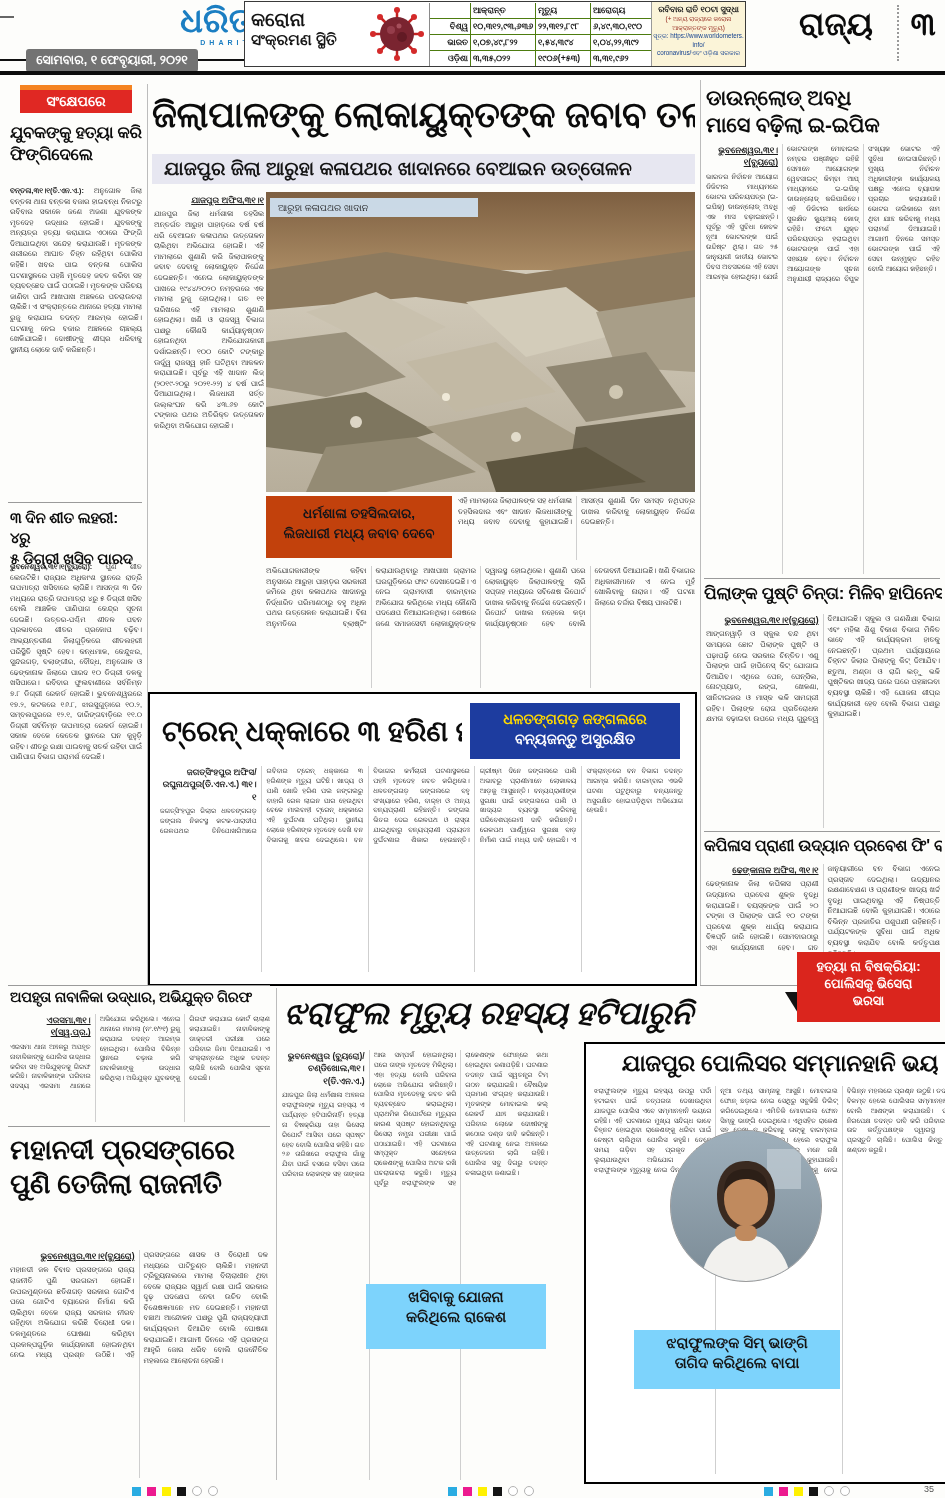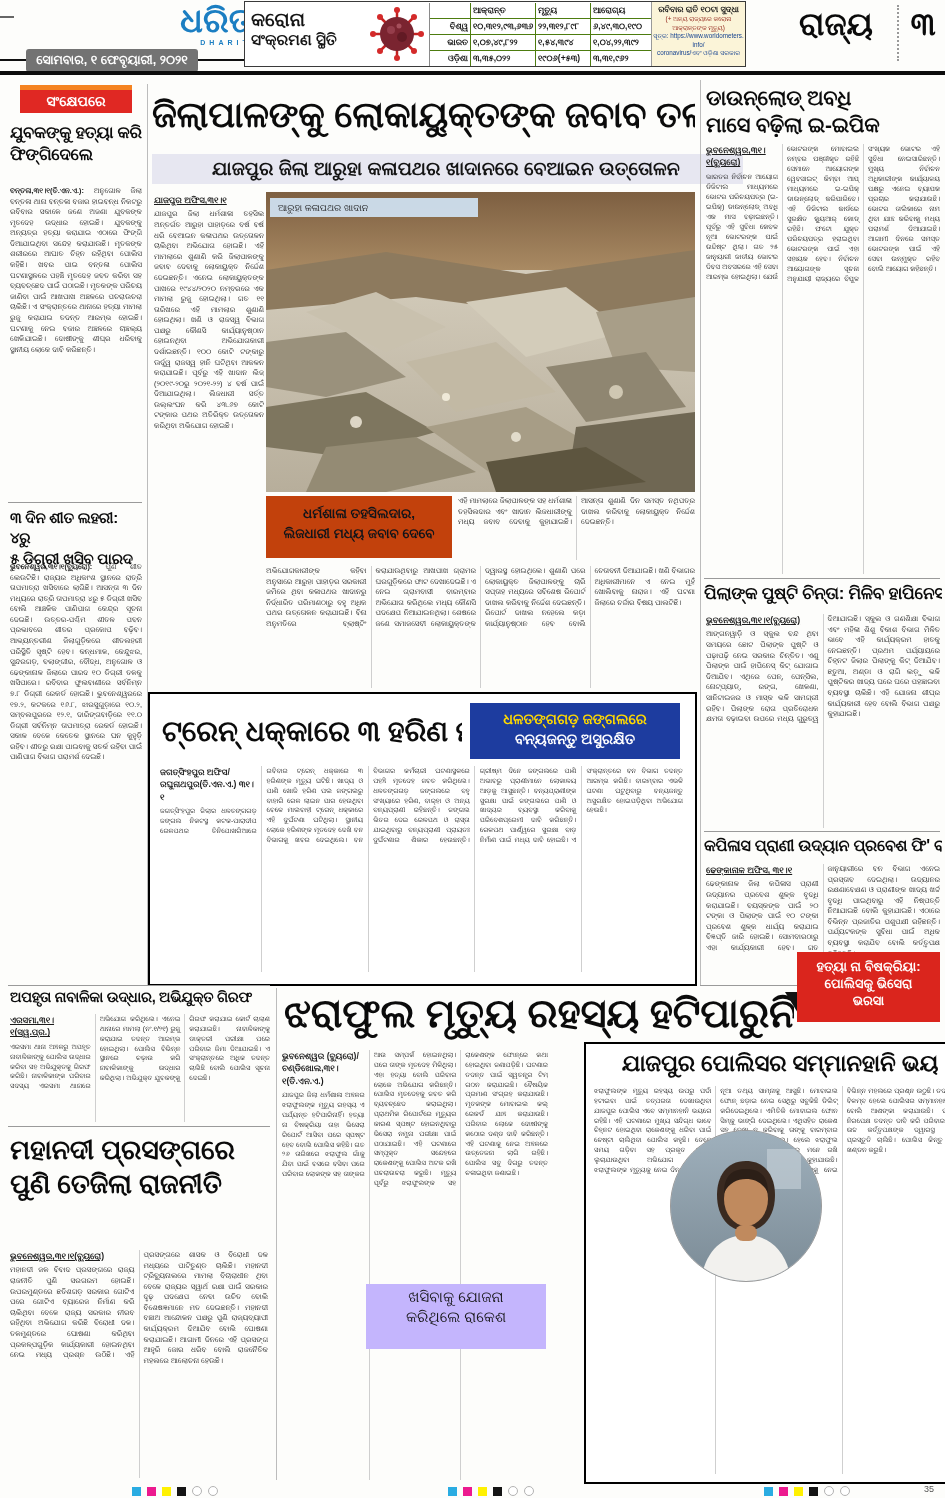--- a/index.html
+++ b/index.html
@@ -6,21 +6,21 @@
   body{width:945px;height:1498px;position:relative;background:#fdfdfb;overflow:hidden;
        font-family:"Liberation Sans","DejaVu Sans",sans-serif;color:#151515;}
   .abs{position:absolute;}
   .hl{font-weight:bold;color:#0b0b0b;letter-spacing:-0.3px;}
   .body-txt{font-size:7.3px;line-height:1.45;text-align:justify;color:#1c1c1c;overflow:hidden;}
   .cols2{column-count:2;column-gap:9px;column-rule:1px solid #cfcfcf;}
   .cols3{column-count:3;column-gap:9px;column-rule:1px solid #cfcfcf;}
   .cols4{column-count:4;column-gap:9px;column-rule:1px solid #cfcfcf;}
   .cols5{column-count:5;column-gap:10px;column-rule:1px solid #cfcfcf;}
   .byl{font-weight:bold;}
-  .byline-block{display:block;font-weight:bold;text-align:left;font-size:8.6px;
+  .byline-block{display:block;font-weight:bold;text-align:right;font-size:8.6px;
                 margin:0 0 3px 0;text-decoration:underline;}
   .rule-h{background:#9a9a9a;height:1px;}
   .rule-v{background:#bcbcbc;width:1px;}
   .logo-main{font-size:34px;font-weight:bold;color:#1b7ec2;line-height:1.05;text-align:center;}
   .logo-sub{font-size:7px;font-weight:bold;letter-spacing:4px;color:#1b7ec2;text-align:center;}
   .date-bar{background:#737373;color:#fff;font-weight:bold;font-size:12.5px;text-align:center;
             line-height:23px;border-radius:3px;}
   .corona-panel{border:1.5px solid #3a3a3a;background:#fff;display:flex;align-items:stretch;}
   .corona-title1{font-size:19px;font-weight:bold;line-height:1.1;}
   .corona-title2{font-size:15.5px;font-weight:bold;line-height:1.2;}
@@ -33,35 +33,35 @@
   .ct-num{font-weight:bold;text-align:left;}
   .note-box{background:#fbf4d8;border-left:1px solid #999;font-size:6.3px;text-align:center;
             padding:2px 1px;line-height:1.35;}
   .note-t{font-size:8.2px;font-weight:bold;}
   .note-r{color:#8d1a10;}
   .note-b{color:#14418f;word-break:break-all;}
   .page-label{font-size:32px;font-weight:bold;color:#0a0a0a;}
   .brief-bar{background:#f58321;}
   .brief-box{background:#e02823;color:#fff;font-weight:bold;font-size:14px;text-align:center;
              line-height:23px;}
-  .strip{background:#e7e7f1;padding-left:48px;}
+  .strip{background:#e7e7f1;}
   .strip-txt{font-size:19px;font-weight:bold;line-height:30px;padding-left:12px;color:#141414;
              white-space:nowrap;overflow:hidden;}
   .photo-label{background:rgba(208,226,242,0.93);font-size:9.5px;line-height:19px;padding-left:8px;
                color:#222;}
   .blue-box{background:#c2410c;text-align:center;font-weight:bold;font-size:13.5px;line-height:1.5;
             padding-top:8px;color:#10141a;}
   .blue-tag{background:#1d3c9f;text-align:center;padding-top:7px;}
   .blue-tag .l1{color:#ffd900;font-weight:bold;font-size:14.5px;line-height:1.35;}
   .blue-tag .l2{color:#ffffff;font-weight:bold;font-size:14.5px;line-height:1.35;}
   .red-tag{background:#da251d;color:#fff;text-align:center;font-weight:bold;font-size:13px;
            line-height:1.3;padding-top:7px;z-index:5;}
   .red-tag-tri{width:0;height:0;border-top:26px solid #121212;border-left:16px solid transparent;}
   .boxed{border:2px solid #000;background:#fff;}
-  .white-sub{background:#c4b5fd;text-align:center;font-weight:normal;font-size:15px;line-height:1.35;
+  .white-sub{background:#7dd3fc;text-align:center;font-weight:bold;font-size:15px;line-height:1.35;
              z-index:4;padding-top:3px;}
   .cmyk{display:flex;gap:6px;align-items:center;}
   .cmyk i{display:block;width:9px;height:9px;}
   .cmyk .circ{border:1px solid #b3b3b3;border-radius:50%;background:#fff;width:8px;height:8px;}
   .foot-num{font-size:9px;color:#555;}
 </style>
 </head>
 <body>
 
 <div class="abs" style="left:0;top:16px;width:14px;height:2px;background:#666;"></div>
@@ -275,21 +275,21 @@
   <div>ମହାନଦୀ ପ୍ରସଙ୍ଗରେ</div>
   <div>ପୁଣି ତେଜିଲା ରାଜନୀତି</div>
 </div>
 <div class="abs body-txt cols2" style="left:10px;top:1250px;width:258px;height:228px;">
   <span class="byline-block">ଭୁବନେଶ୍ୱର,୩୧।୧(ବ୍ୟୁରୋ)</span>
   <span>ମହାନଦୀ ଜଳ ବିବାଦ ପ୍ରସଙ୍ଗରେ ରାଜ୍ୟ ରାଜନୀତି ପୁଣି ସରଗରମ ହୋଇଛି। ଉପରମୁଣ୍ଡରେ ଛତିଶଗଡ଼ ସରକାର ଗୋଟିଏ ପରେ ଗୋଟିଏ ବ୍ୟାରେଜ ନିର୍ମାଣ କରି ଚାଲିଥିବା ବେଳେ ରାଜ୍ୟ ସରକାର ନୀରବ ରହିଥିବା ଅଭିଯୋଗ କରିଛି ବିରୋଧୀ ଦଳ। ତଳମୁଣ୍ଡରେ ଘୋଷଣା କରିଥିବା ପ୍ରକଳ୍ପଗୁଡ଼ିକ କାର୍ଯ୍ୟକାରୀ ହୋଇନଥିବା ନେଇ ମଧ୍ୟ ପ୍ରଶ୍ନ ଉଠିଛି। ଏହି ପ୍ରସଙ୍ଗରେ ଶାସକ ଓ ବିରୋଧୀ ଦଳ ମଧ୍ୟରେ ପାଟିତୁଣ୍ଡ ଚାଲିଛି। ମହାନଦୀ ଟ୍ରିବ୍ୟୁନାଲରେ ମାମଲା ବିଚାରାଧୀନ ଥିବା ବେଳେ ରାଜ୍ୟର ସ୍ୱାର୍ଥ ରକ୍ଷା ପାଇଁ ସରକାର ଦୃଢ଼ ପଦକ୍ଷେପ ନେବା ଉଚିତ ବୋଲି ବିଶେଷଜ୍ଞମାନେ ମତ ଦେଇଛନ୍ତି। ମହାନଦୀ ବଞ୍ଚାଅ ଆନ୍ଦୋଳନ ପକ୍ଷରୁ ପୁଣି ରାଜ୍ୟବ୍ୟାପୀ କାର୍ଯ୍ୟକ୍ରମ ଦିଆଯିବ ବୋଲି ଘୋଷଣା କରାଯାଇଛି। ଆଗାମୀ ଦିନରେ ଏହି ପ୍ରସଙ୍ଗ ଆହୁରି ଜୋର ଧରିବ ବୋଲି ରାଜନୈତିକ ମହଲରେ ଆଲୋଚନା ହେଉଛି।</span>
 </div>
 
 <div class="abs rule-v" style="left:276px;top:988px;height:492px;"></div>
 
-<div class="abs hl" style="left:284px;top:984px;width:510px;height:58px;font-size:40px;line-height:58px;white-space:nowrap;overflow:hidden;">ଝରାଫୁଲ ମୃତ୍ୟୁ ରହସ୍ୟ ହଟିପାରୁନି</div>
+<div class="abs hl" style="left:284px;top:984px;width:510px;height:58px;font-size:32px;line-height:58px;white-space:nowrap;overflow:hidden;font-style:italic;">ଝରାଫୁଲ ମୃତ୍ୟୁ ରହସ୍ୟ ହଟିପାରୁନି</div>
 
 <div class="abs red-tag-tri" style="left:785px;top:992px;"></div>
 <div class="abs red-tag" style="left:797px;top:952px;width:143px;height:63px;">
   <div>ହତ୍ୟା ନା ବିଷକ୍ରିୟା:</div>
   <div>ପୋଲିସକୁ ଭିସେରା</div>
   <div>ଭରସା</div>
 </div>
 
 <div class="abs body-txt cols3" style="left:282px;top:1050px;width:266px;height:430px;font-size:6.8px;">
   <span class="byline-block" style="text-decoration:none;">
@@ -318,20 +318,24 @@
       </defs>
       <rect width="150" height="150" fill="url(#pbg)"></rect>
       <rect x="96" y="18" width="34" height="40" fill="#c9d4da" opacity="0.6"></rect>
       <path d="M75 30 C55 30 46 46 46 64 C46 86 58 100 75 100 C92 100 104 86 104 64 C104 46 95 30 75 30 Z" fill="#3a2a20"></path>
       <ellipse cx="75" cy="68" rx="22" ry="27" fill="#c08a5e"></ellipse>
       <path d="M53 62 C53 44 62 38 75 38 C88 38 97 44 97 62 C92 52 84 48 75 48 C66 48 58 52 53 62 Z" fill="#2c1f17"></path>
       <path d="M30 150 C34 118 54 104 75 104 C96 104 116 118 120 150 Z" fill="#f2f1ee"></path>
       <rect x="64" y="94" width="22" height="16" rx="8" fill="#c08a5e"></rect>
     </svg>
   </div>
+  <div class="abs white-sub" style="left:48px;top:286px;width:206px;height:56px;z-index:3;">
+    <div>ଝରାଫୁଲଙ୍କ ସିମ୍ ଭାଙ୍ଗି</div>
+    <div>ତାଗିଦ କରିଥିଲେ ବାପା</div>
+  </div>
 </div>
 
 <div class="abs cmyk" style="left:132px;top:1486px;">
   <i style="background:#2aace2;"></i>
     <i style="background:#ec1a8f;"></i>
     <i style="background:#fff101;"></i>
     <i style="background:#141414;"></i>
     <i class="circ"></i>
     <i class="circ"></i>
 </div>

